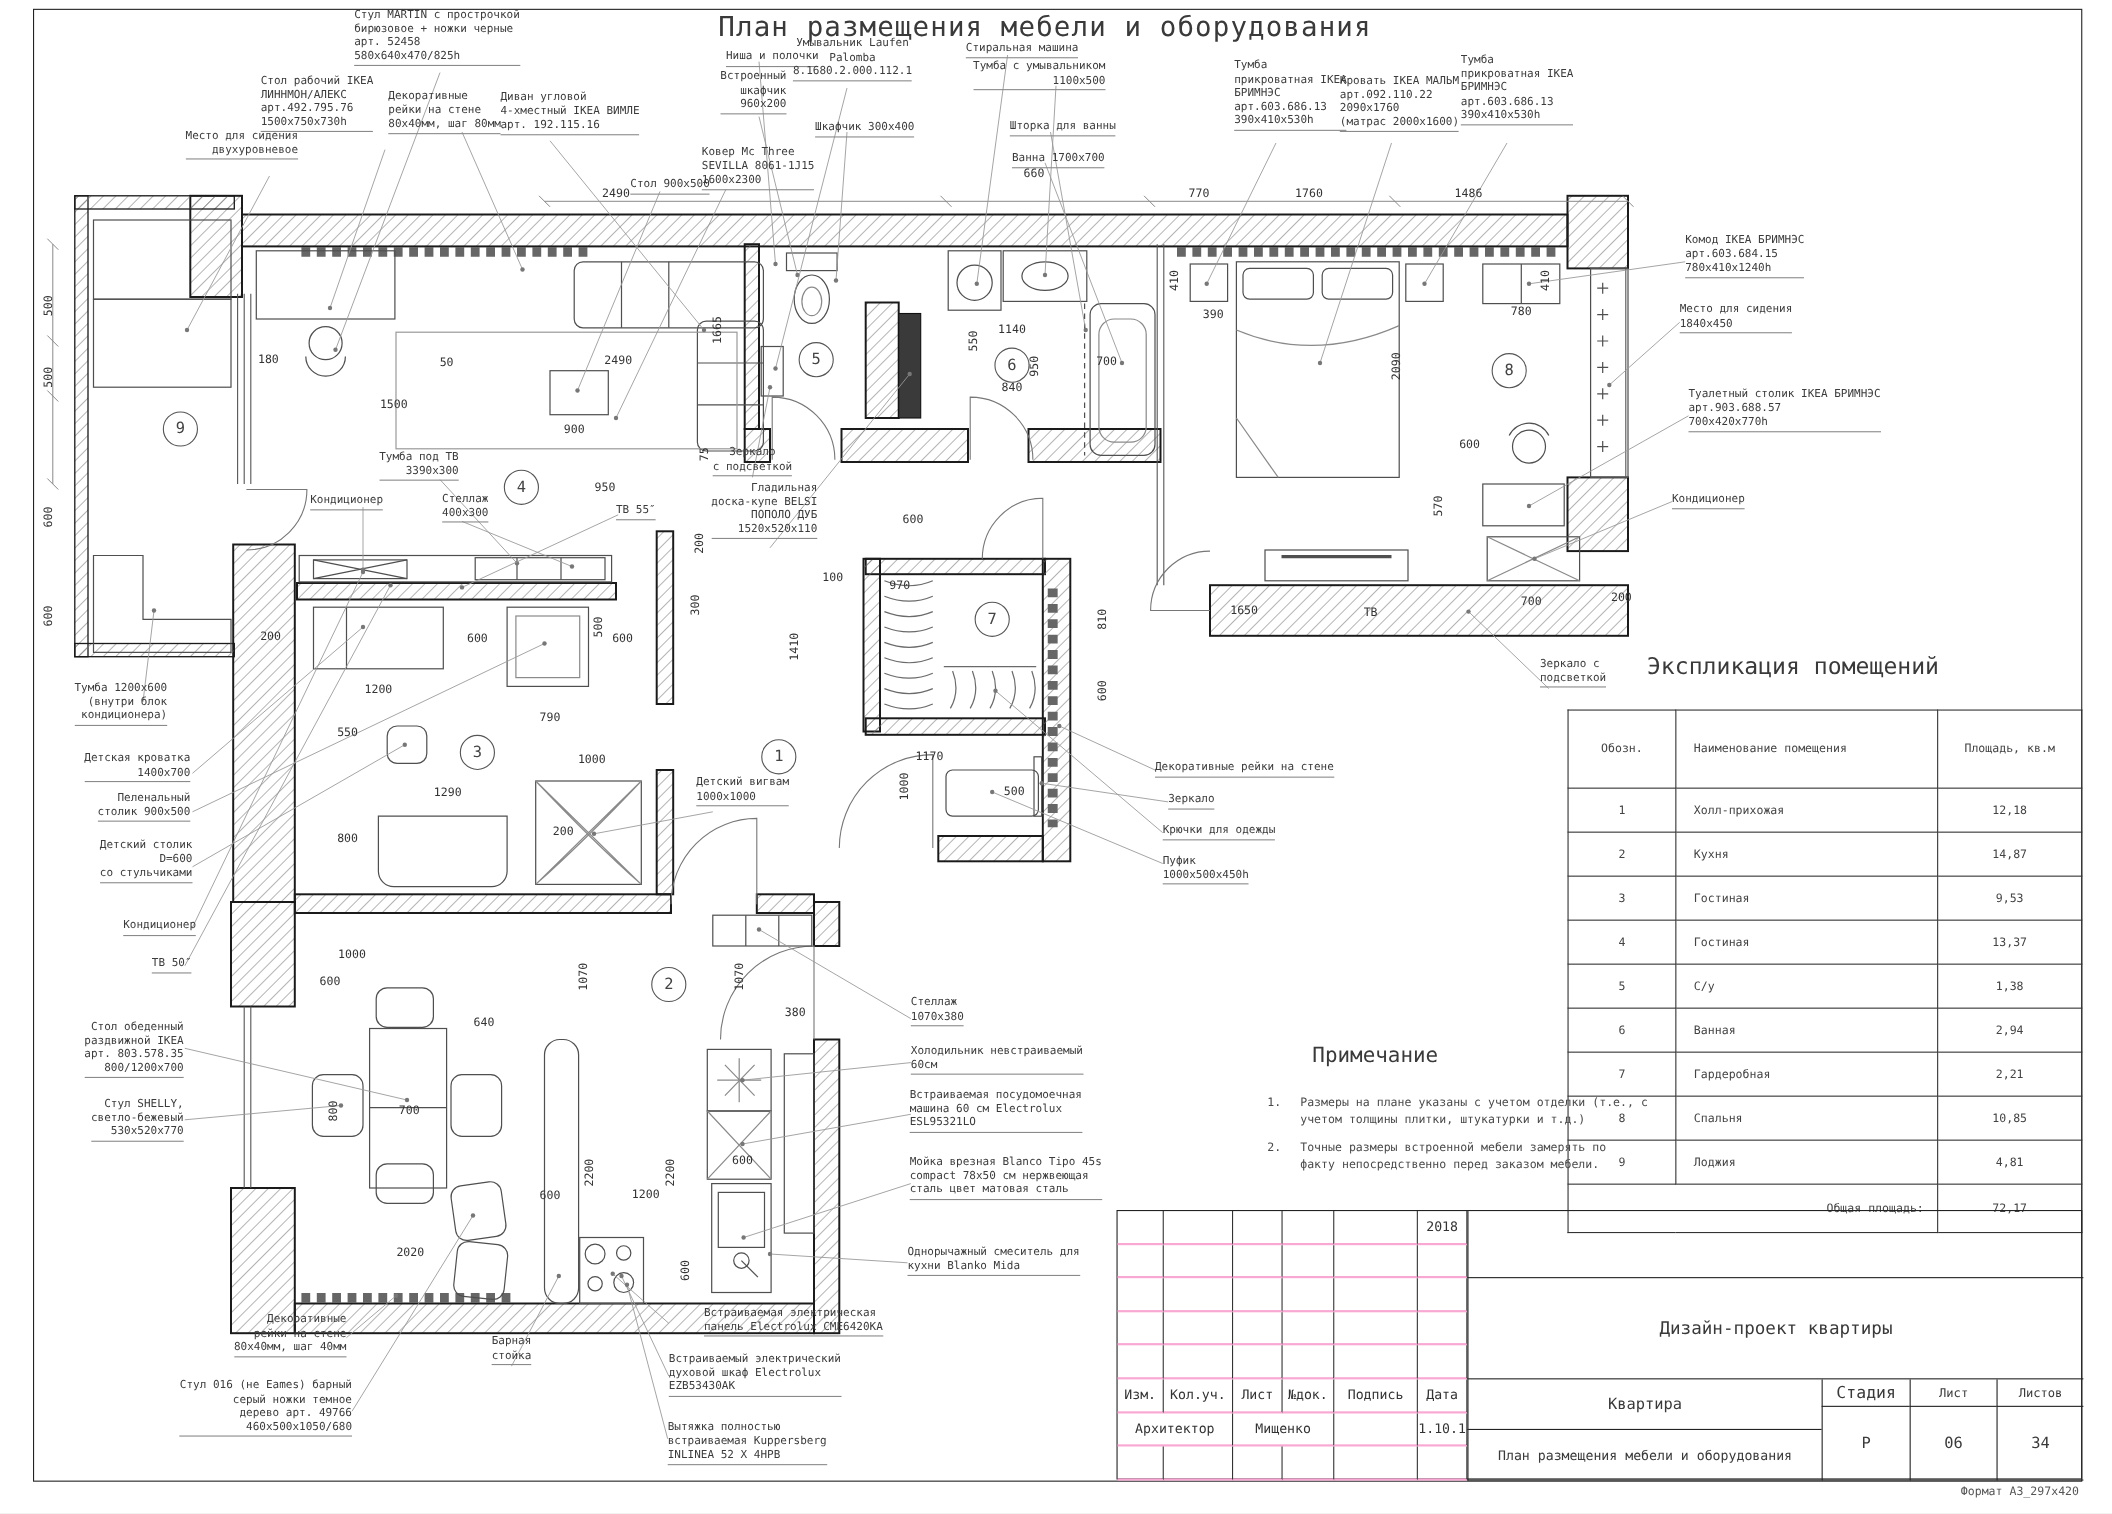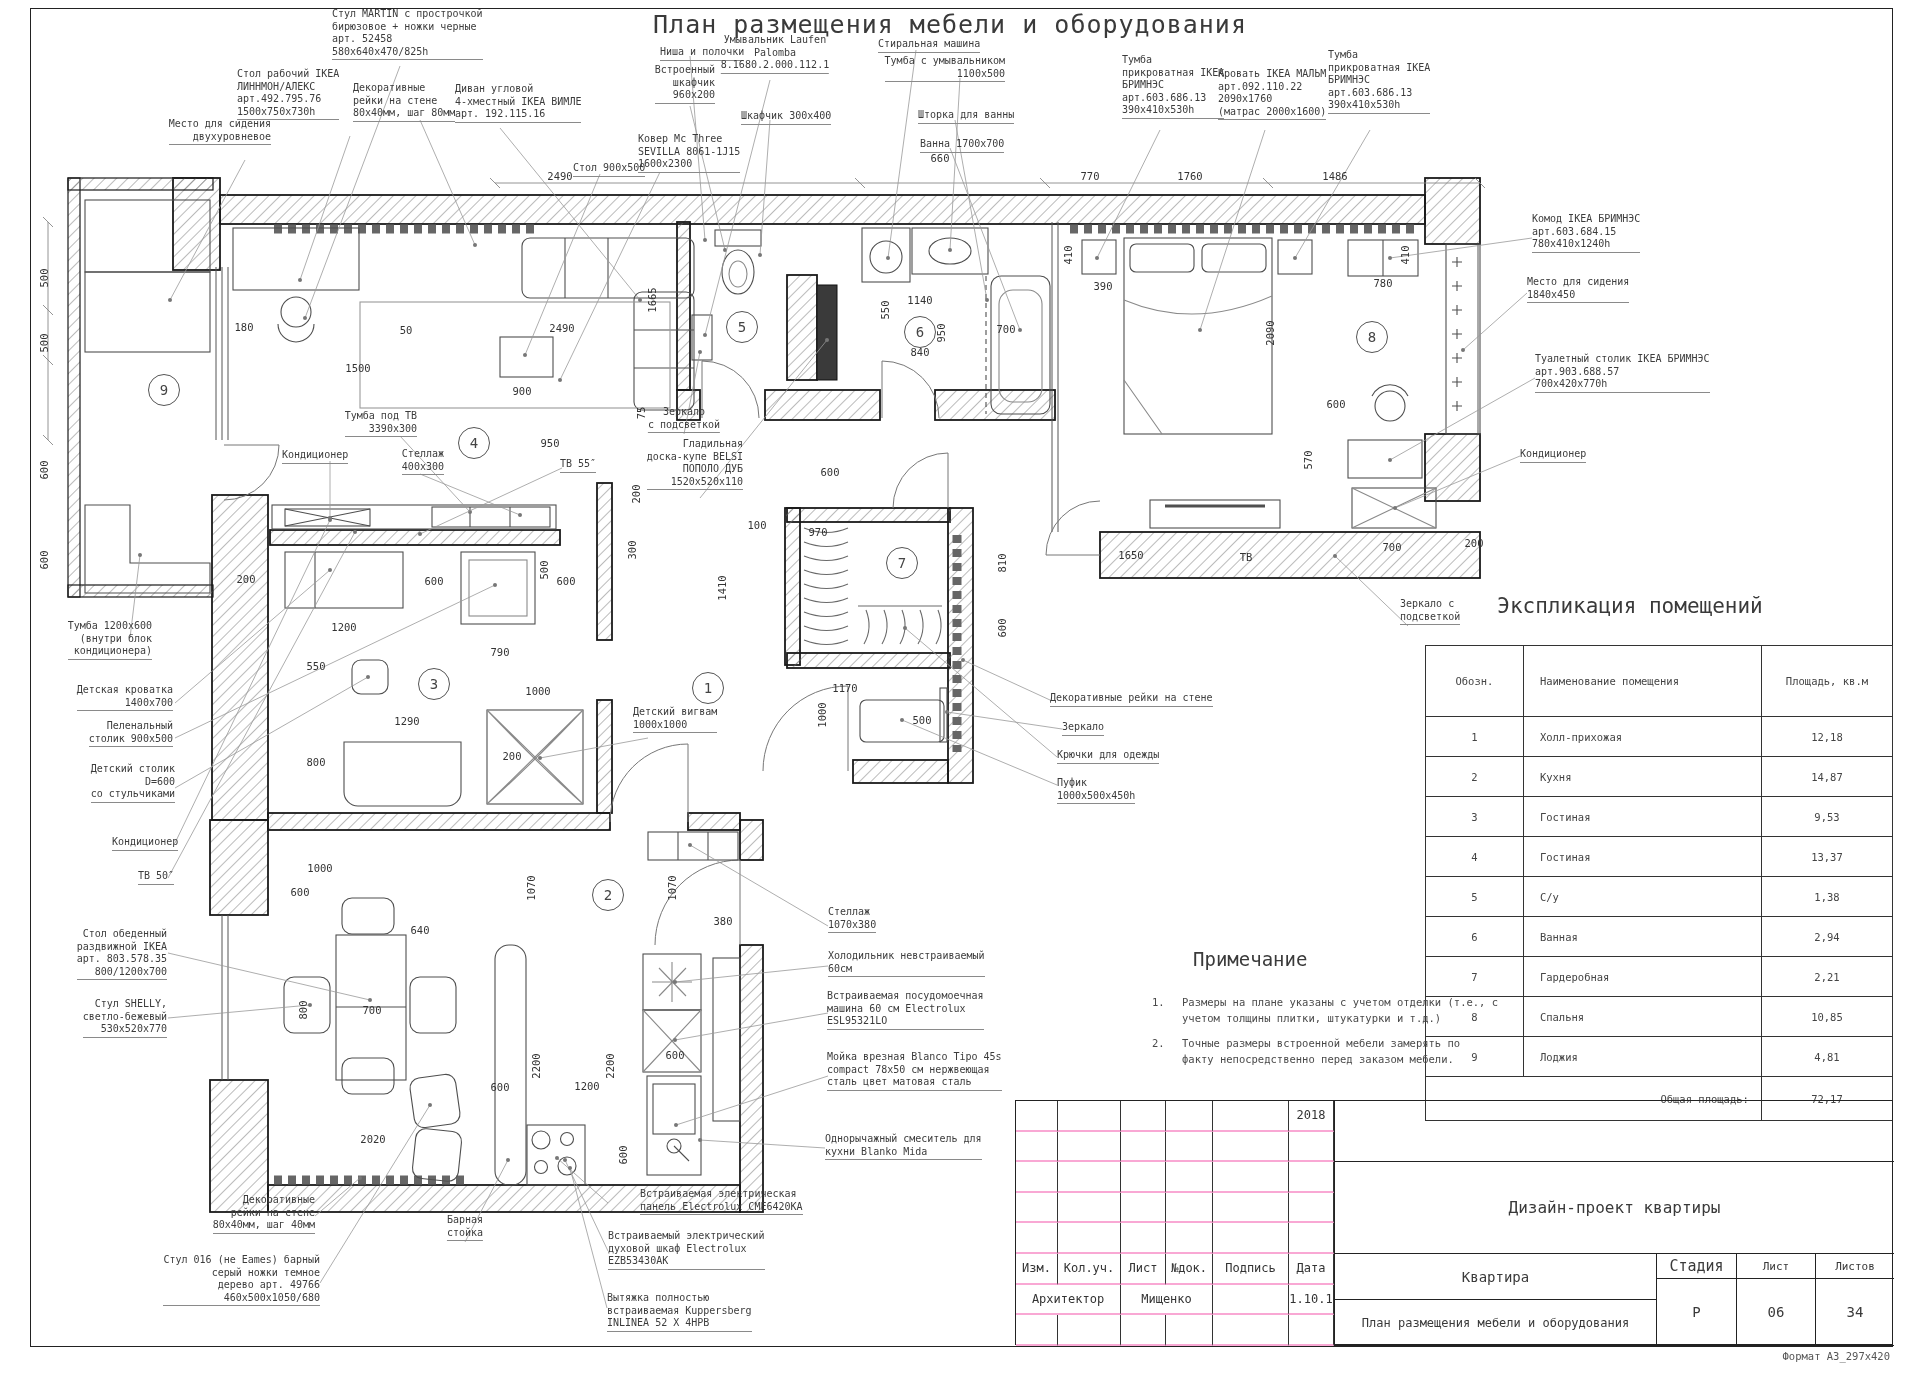--- a/index.html
+++ b/index.html
@@ -355,21 +355,21 @@
         <span>Стол рабочий IKEA</span>
         <span>ЛИННМОН/АЛЕКС</span>
         <span>арт.492.795.76</span>
         <span>1500x750x730h</span>
       </div>
       <div class="ann l" style="left: 353px; top: 82px;">
         <span>Декоративные</span>
         <span>рейки на стене</span>
         <span>80x40мм, шаг 80мм</span>
       </div>
-      <div class="ann l" style="left: 332px; top: 8px;">
+      <div class="ann l" style="left: 322px; top: 8px;">
         <span>Стул MARTIN с прострочкой</span>
         <span>бирюзовое + ножки черные</span>
         <span>арт. 52458</span>
         <span>580x640x470/825h</span>
       </div>
       <div class="ann l" style="left: 455px; top: 83px;">
         <span>Диван угловой</span>
         <span>4-хместный IKEA ВИМЛЕ</span>
         <span>арт. 192.115.16</span>
       </div>
@@ -629,21 +629,21 @@
       <div class="dim" style="left: 316px; top: 666px;">550</div>
       <div class="dim" style="left: 407px; top: 721px;">1290</div>
       <div class="dim" style="left: 512px; top: 756px;">200</div>
       <div class="dim" style="left: 316px; top: 762px;">800</div>
       <div class="dim" style="left: 434px; top: 581px;">600</div>
       <div class="dim" style="left: 500px; top: 652px;">790</div>
       <div class="dim" style="left: 538px; top: 691px;">1000</div>
       <div class="dim v" style="left: 531px; top: 888px;">1070</div>
       <div class="dim v" style="left: 672px; top: 888px;">1070</div>
       <div class="dim" style="left: 723px; top: 921px;">380</div>
-      <div class="dim" style="left: 420px; top: 930px;">640</div>
+      <div class="dim" style="left: 440px; top: 930px;">640</div>
       <div class="dim" style="left: 300px; top: 892px;">600</div>
       <div class="dim" style="left: 320px; top: 868px;">1000</div>
       <div class="dim" style="left: 372px; top: 1010px;">700</div>
       <div class="dim v" style="left: 303px; top: 1010px;">800</div>
       <div class="dim" style="left: 373px; top: 1139px;">2020</div>
       <div class="dim" style="left: 500px; top: 1087px;">600</div>
       <div class="dim" style="left: 587px; top: 1086px;">1200</div>
       <div class="dim v" style="left: 536px; top: 1066px;">2200</div>
       <div class="dim v" style="left: 610px; top: 1066px;">2200</div>
       <div class="dim" style="left: 675px; top: 1055px;">600</div>

